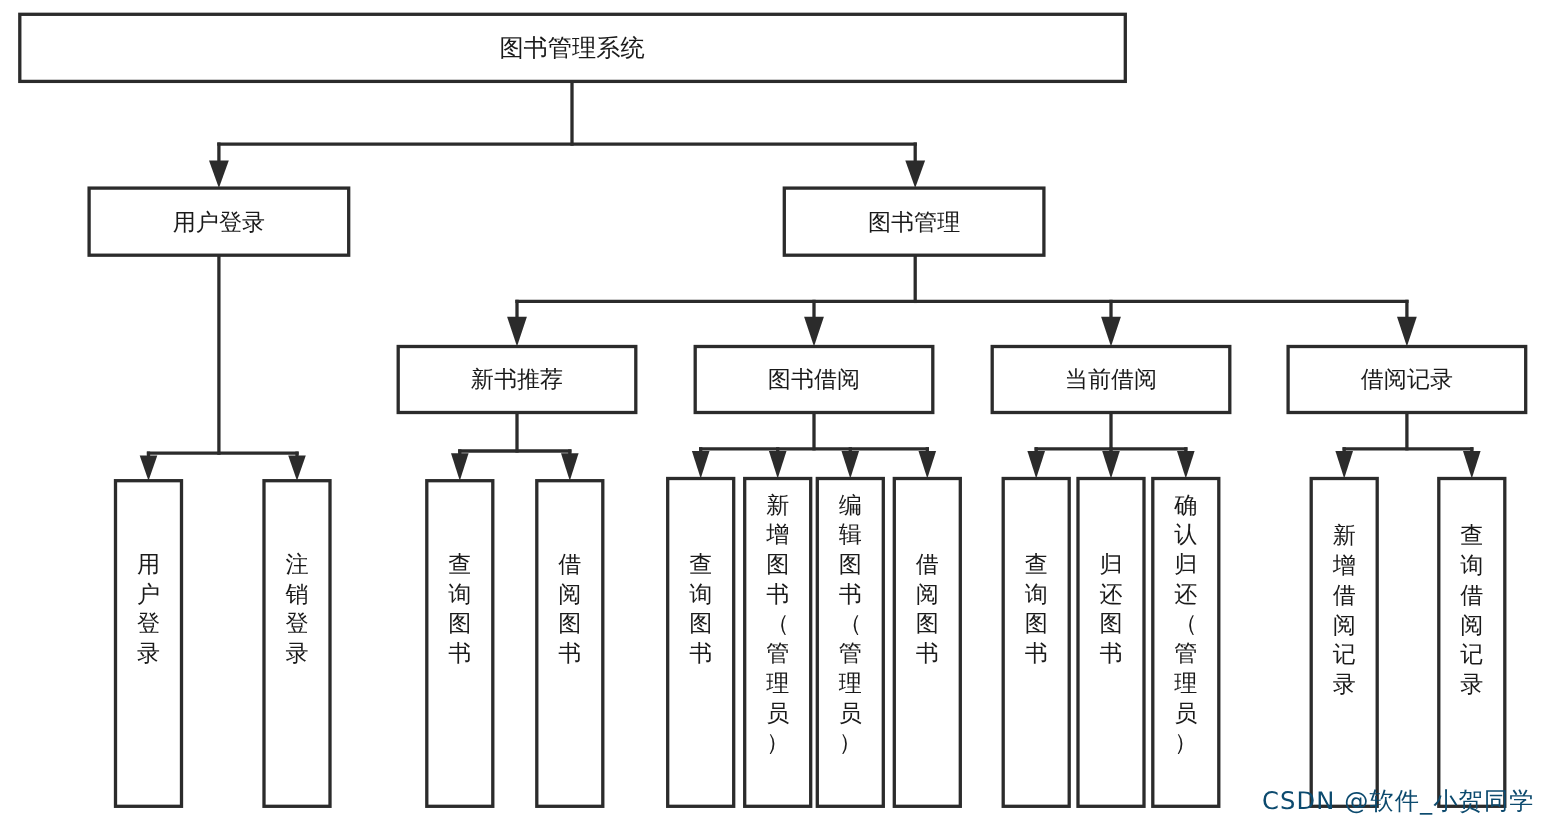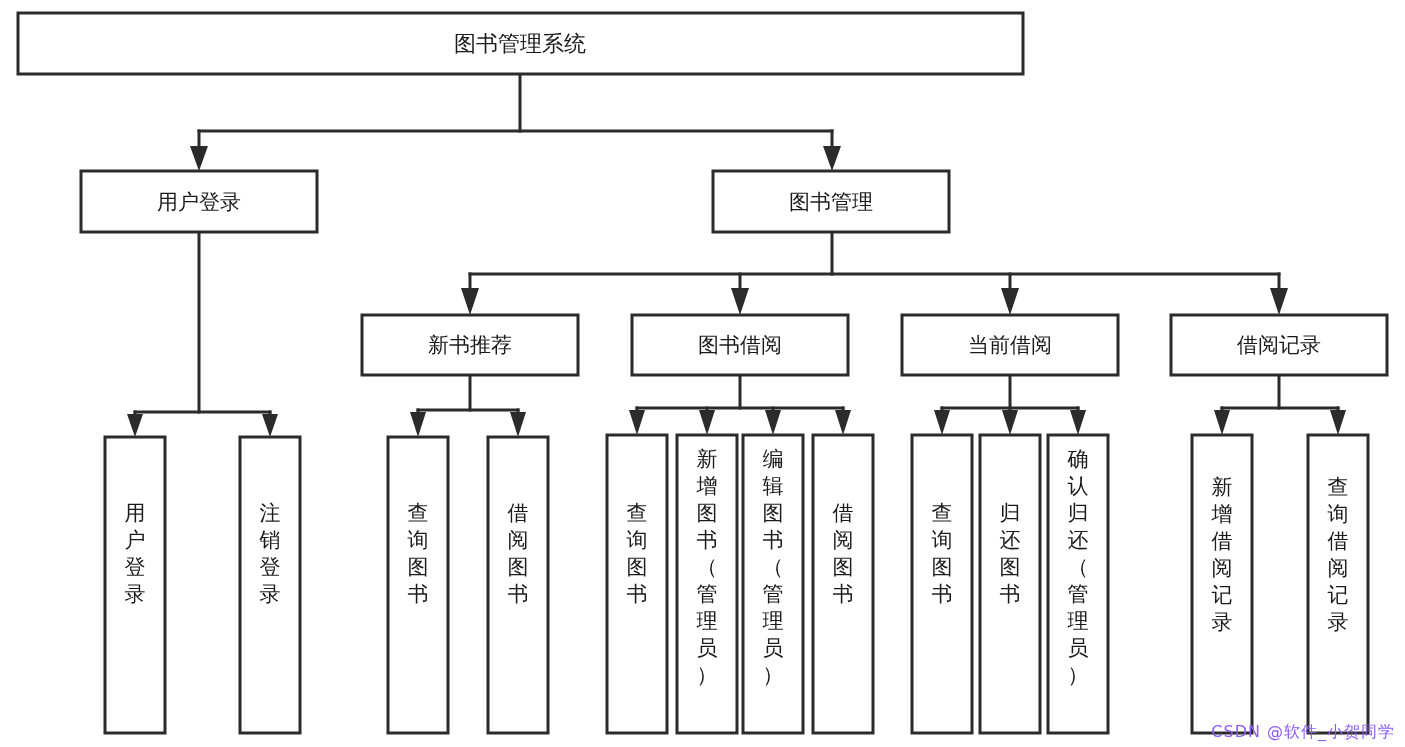--- a/index.html
+++ b/index.html
@@ -19,21 +19,21 @@
   .lvl0-label{font-size:22px;}
   .lvl1-label{font-size:21px;}
   .lvl2-label{font-size:21px;}
   .leaf-label{
     font-family:"DejaVu Sans","Liberation Sans",sans-serif;
     fill:#1a1a1a;font-size:21px;text-anchor:middle;
   }
   .watermark{
     position:absolute;right:10px;bottom:4px;
     font-family:"DejaVu Sans","Liberation Sans",sans-serif;
-    font-size:16px;color:#8b5cf6;letter-spacing:1px;white-space:nowrap;
+    font-size:22px;color:#0c4a6e;letter-spacing:1px;white-space:nowrap;
     user-select:none;
     margin-top:12px;
   }
 </style>
 </head>
 <body>
 
 <div id="stage">
 
   <svg id="diagram" viewBox="0 0 1405 747">

